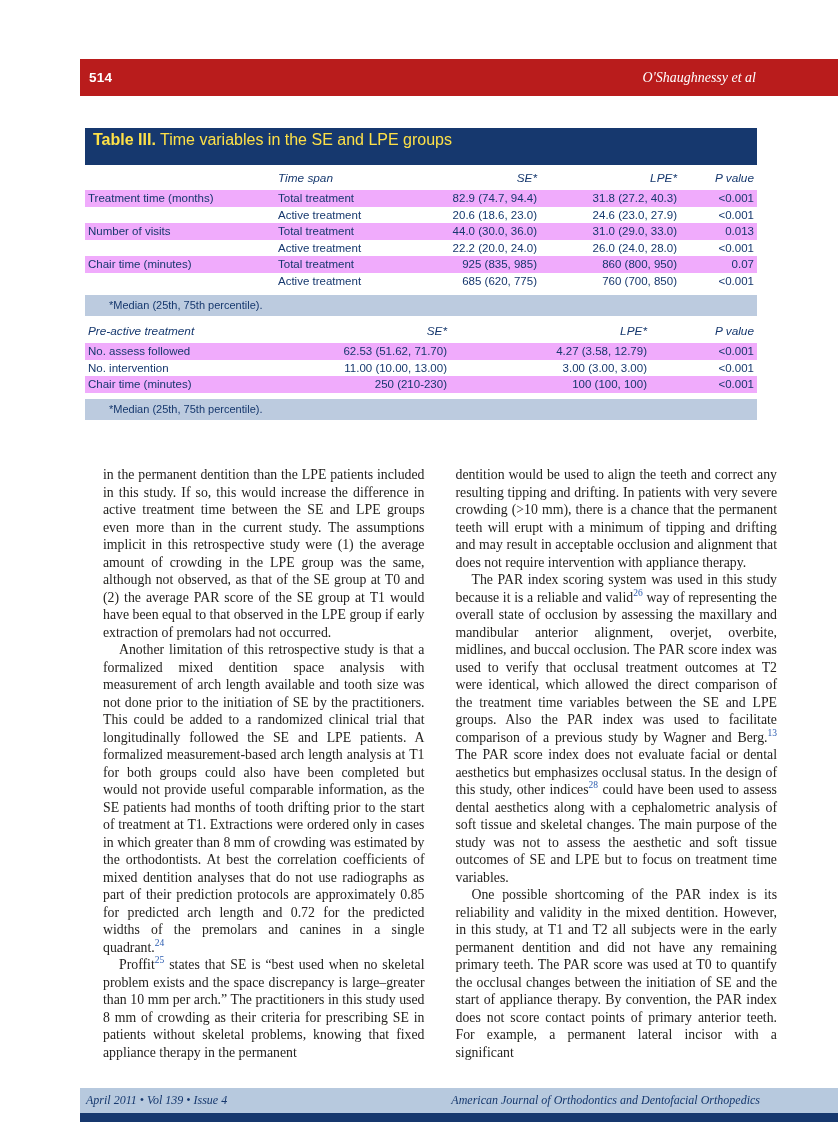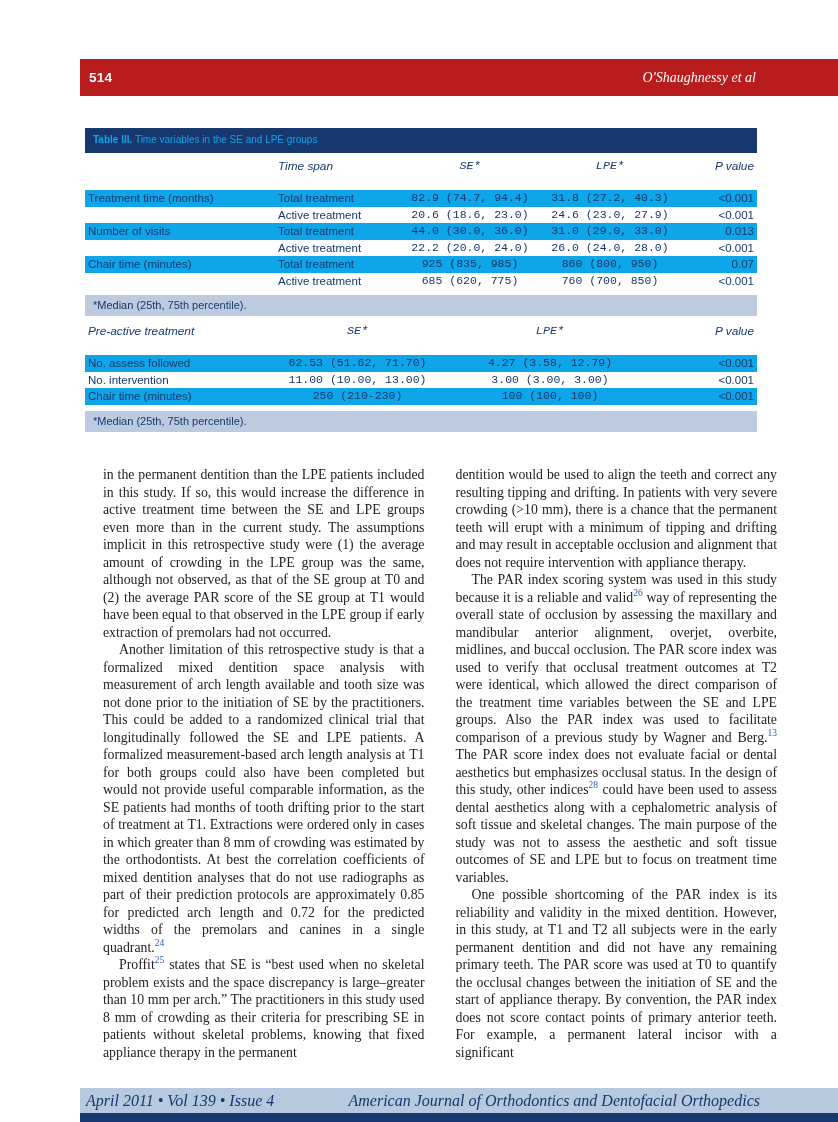--- a/index.html
+++ b/index.html
@@ -19,50 +19,50 @@
   .running-author{font-family:"Liberation Serif", serif;font-style:italic;font-size:14px;}
 
   
   .table-block{
     position:absolute;left:85px;width:672px;color:#16386e;
     font-family:"Liberation Sans", sans-serif;
   }
   .t3{top:128px;}
   .t4{top:318px;}
   .t-titlebar{
-    background:#16386e;color:#0ea5e9;font-size:10px;
-    padding:5px 8px 6px 8px;line-height:14px;
+    background:#16386e;color:#fde047;font-size:16px;
+    padding:5px 8px 18px 8px;line-height:14px;
   }
   .t-titlebar .lbl{font-weight:bold;}
   table{width:100%;border-collapse:collapse;table-layout:fixed;font-size:11.5px;}
-  th{font-weight:normal;font-style:italic;padding:6px 3px 17px 3px;font-size:11.8px;}
+  th{font-weight:normal;font-style:italic;padding:6px 3px 5px 3px;font-size:11.8px;}
   td{padding:2px 3px;line-height:12.5px;}
-  tr.shade td{background:#0ea5e9;}
-  .al{text-align:left;} .ac{text-align:center;font-family:Liberation Mono, monospace;} .ar{text-align:right;}
+  tr.shade td{background:#f0abfc;}
+  .al{text-align:left;} .ac{text-align:right;} .ar{text-align:right;}
   .footnote-band{
-    background:#bccbdf;font-size:11px;padding:4px 8px 5px 8px;margin-top:6px;
+    background:#bccbdf;font-size:11px;padding:4px 8px 5px 24px;margin-top:6px;
   }
 
   
   .bodytext{
     position:absolute;left:85px;top:466px;width:692px;
     display:flex;gap:13px;
     font-family:"Liberation Serif", serif;font-size:13.8px;line-height:17.5px;
     color:#24221f;text-align:justify;
   }
   .tcol{width:340px;margin-left:18px;}
   .tcol p{margin:0;}
   .tcol p.indent{text-indent:16px;}
   sup.ref{color:#2b5cb0;font-size:9.5px;line-height:0;vertical-align:super;}
 
   
   .footer-band{
     position:absolute;left:80px;right:0;top:1088px;height:25px;
     background:#b7c9de;color:#16386e;
-    font-family:"Liberation Serif", serif;font-style:italic;font-size:16px;
+    font-family:"Liberation Serif", serif;font-style:italic;font-size:12px;
     display:flex;align-items:center;justify-content:space-between;
     box-sizing:border-box;padding:0 78px 0 6px;
   }
   .footer-bar{
     position:absolute;left:80px;right:0;top:1113px;height:9px;background:#16386e;
   }
 </style>
 </head>
 <body>
 

